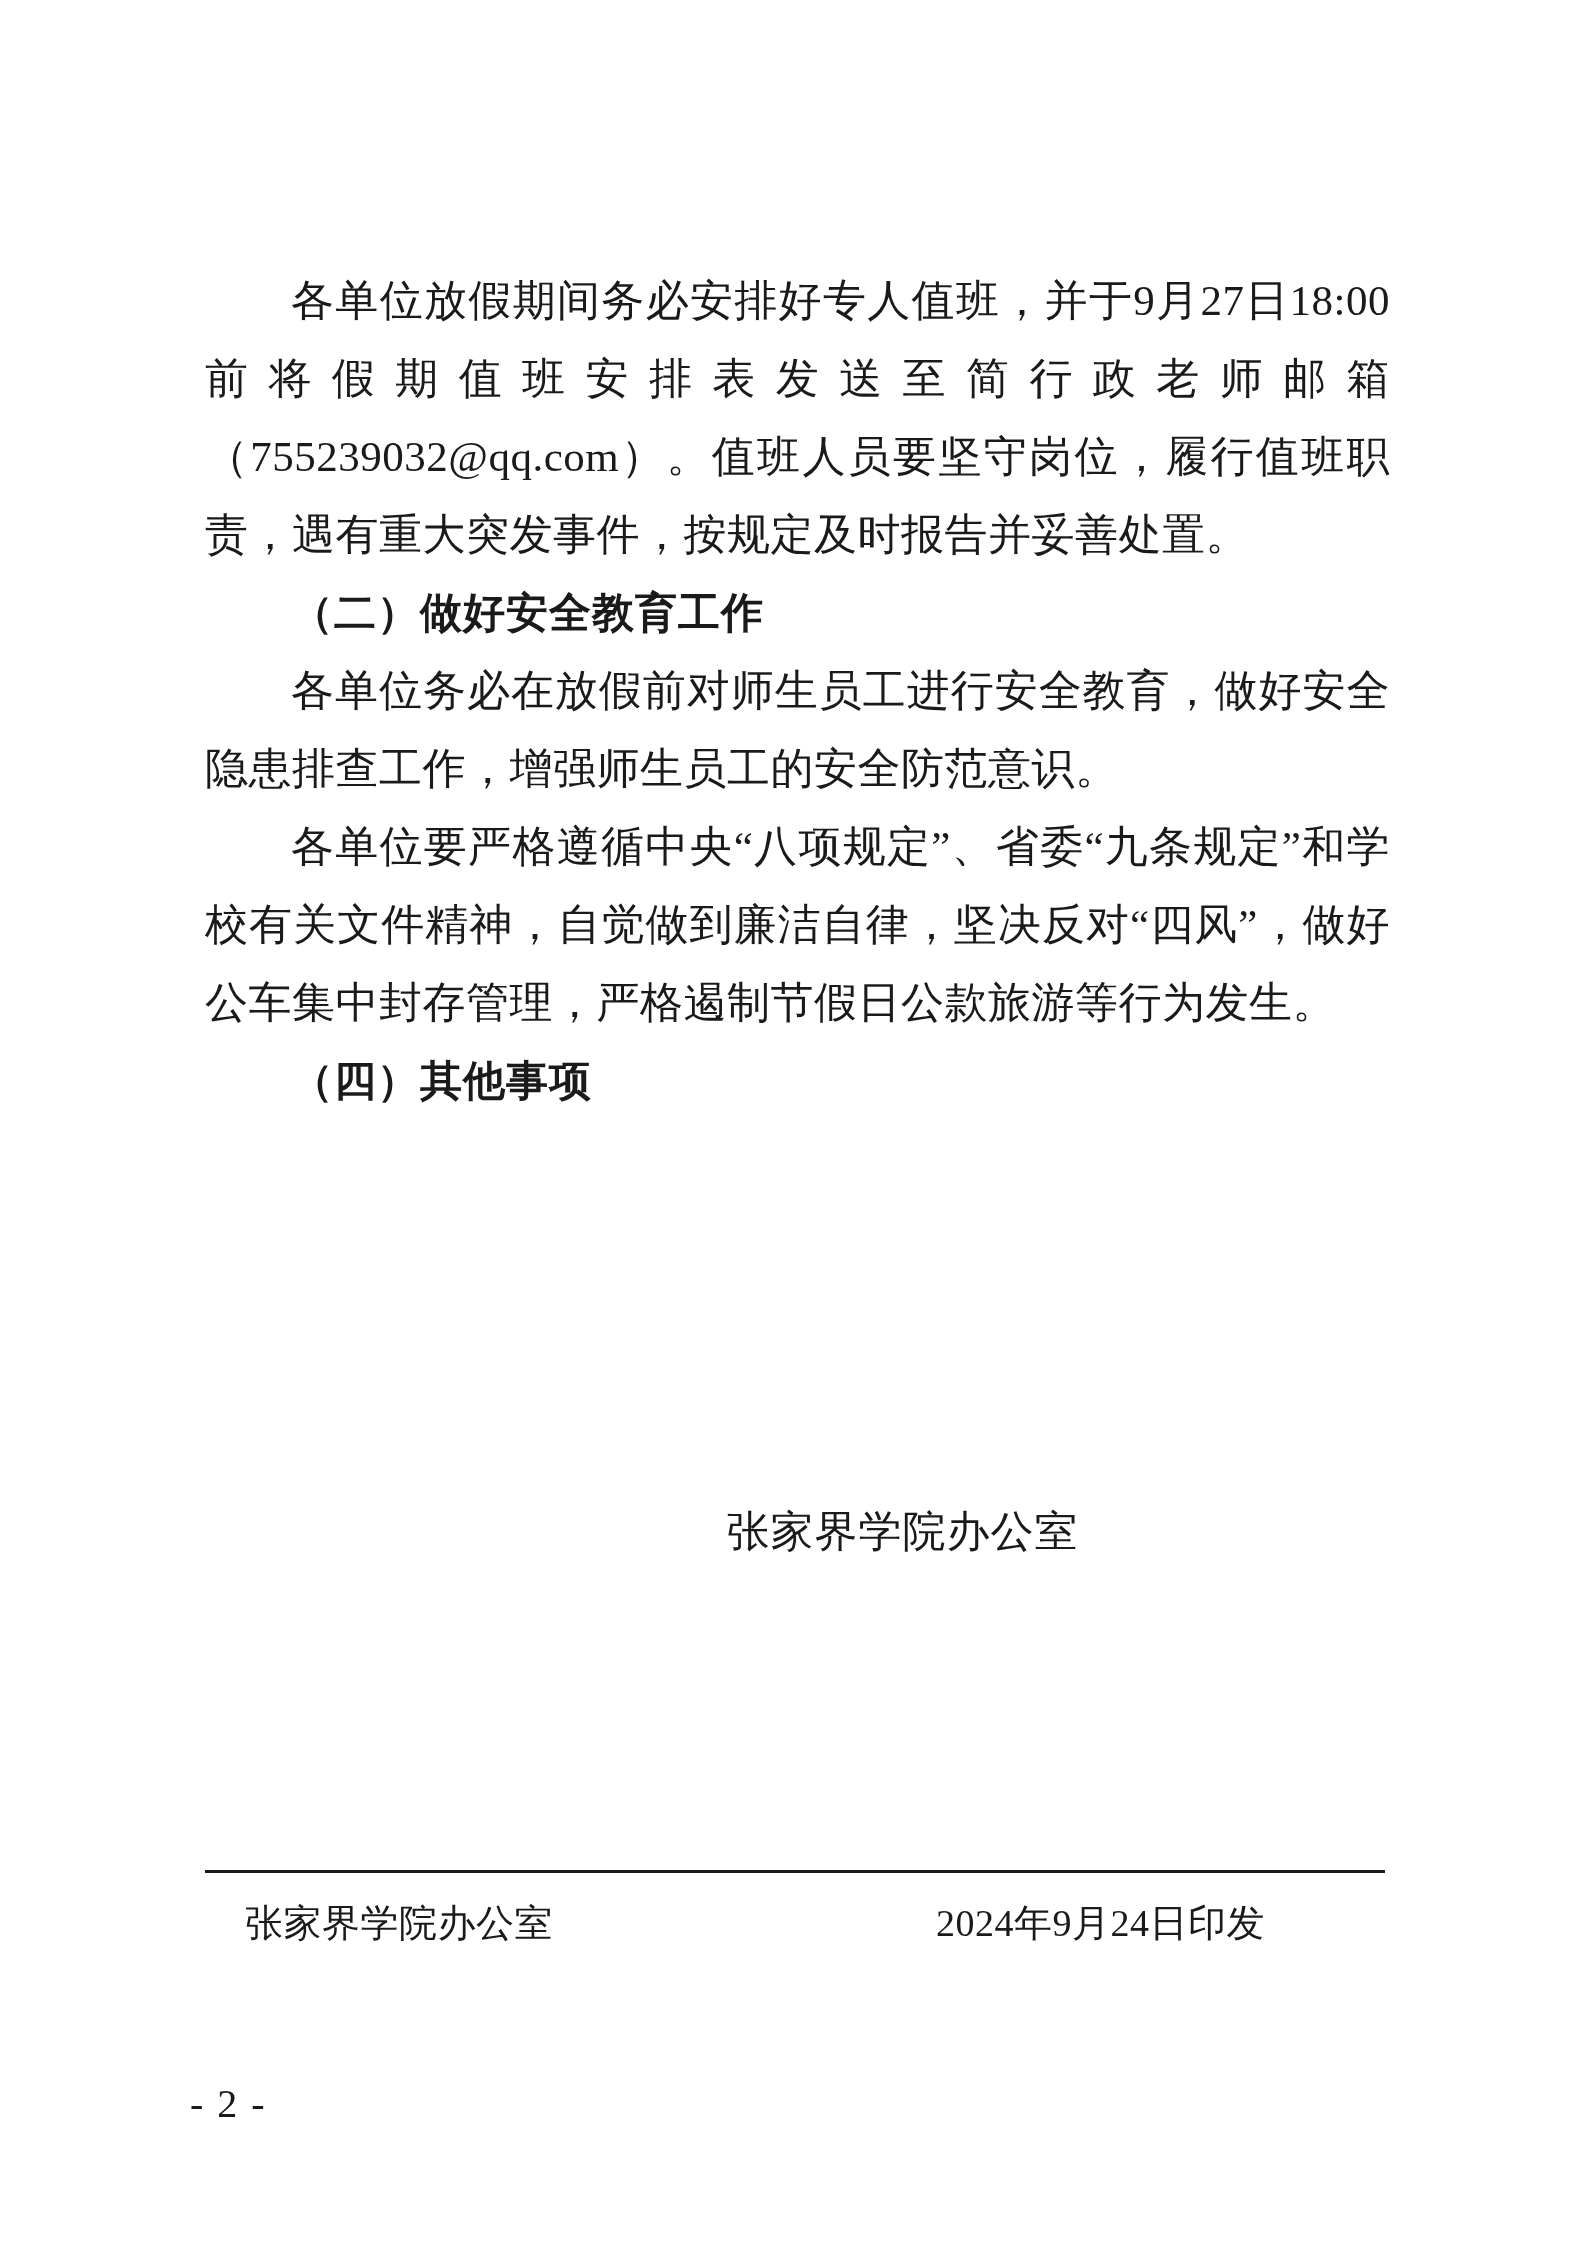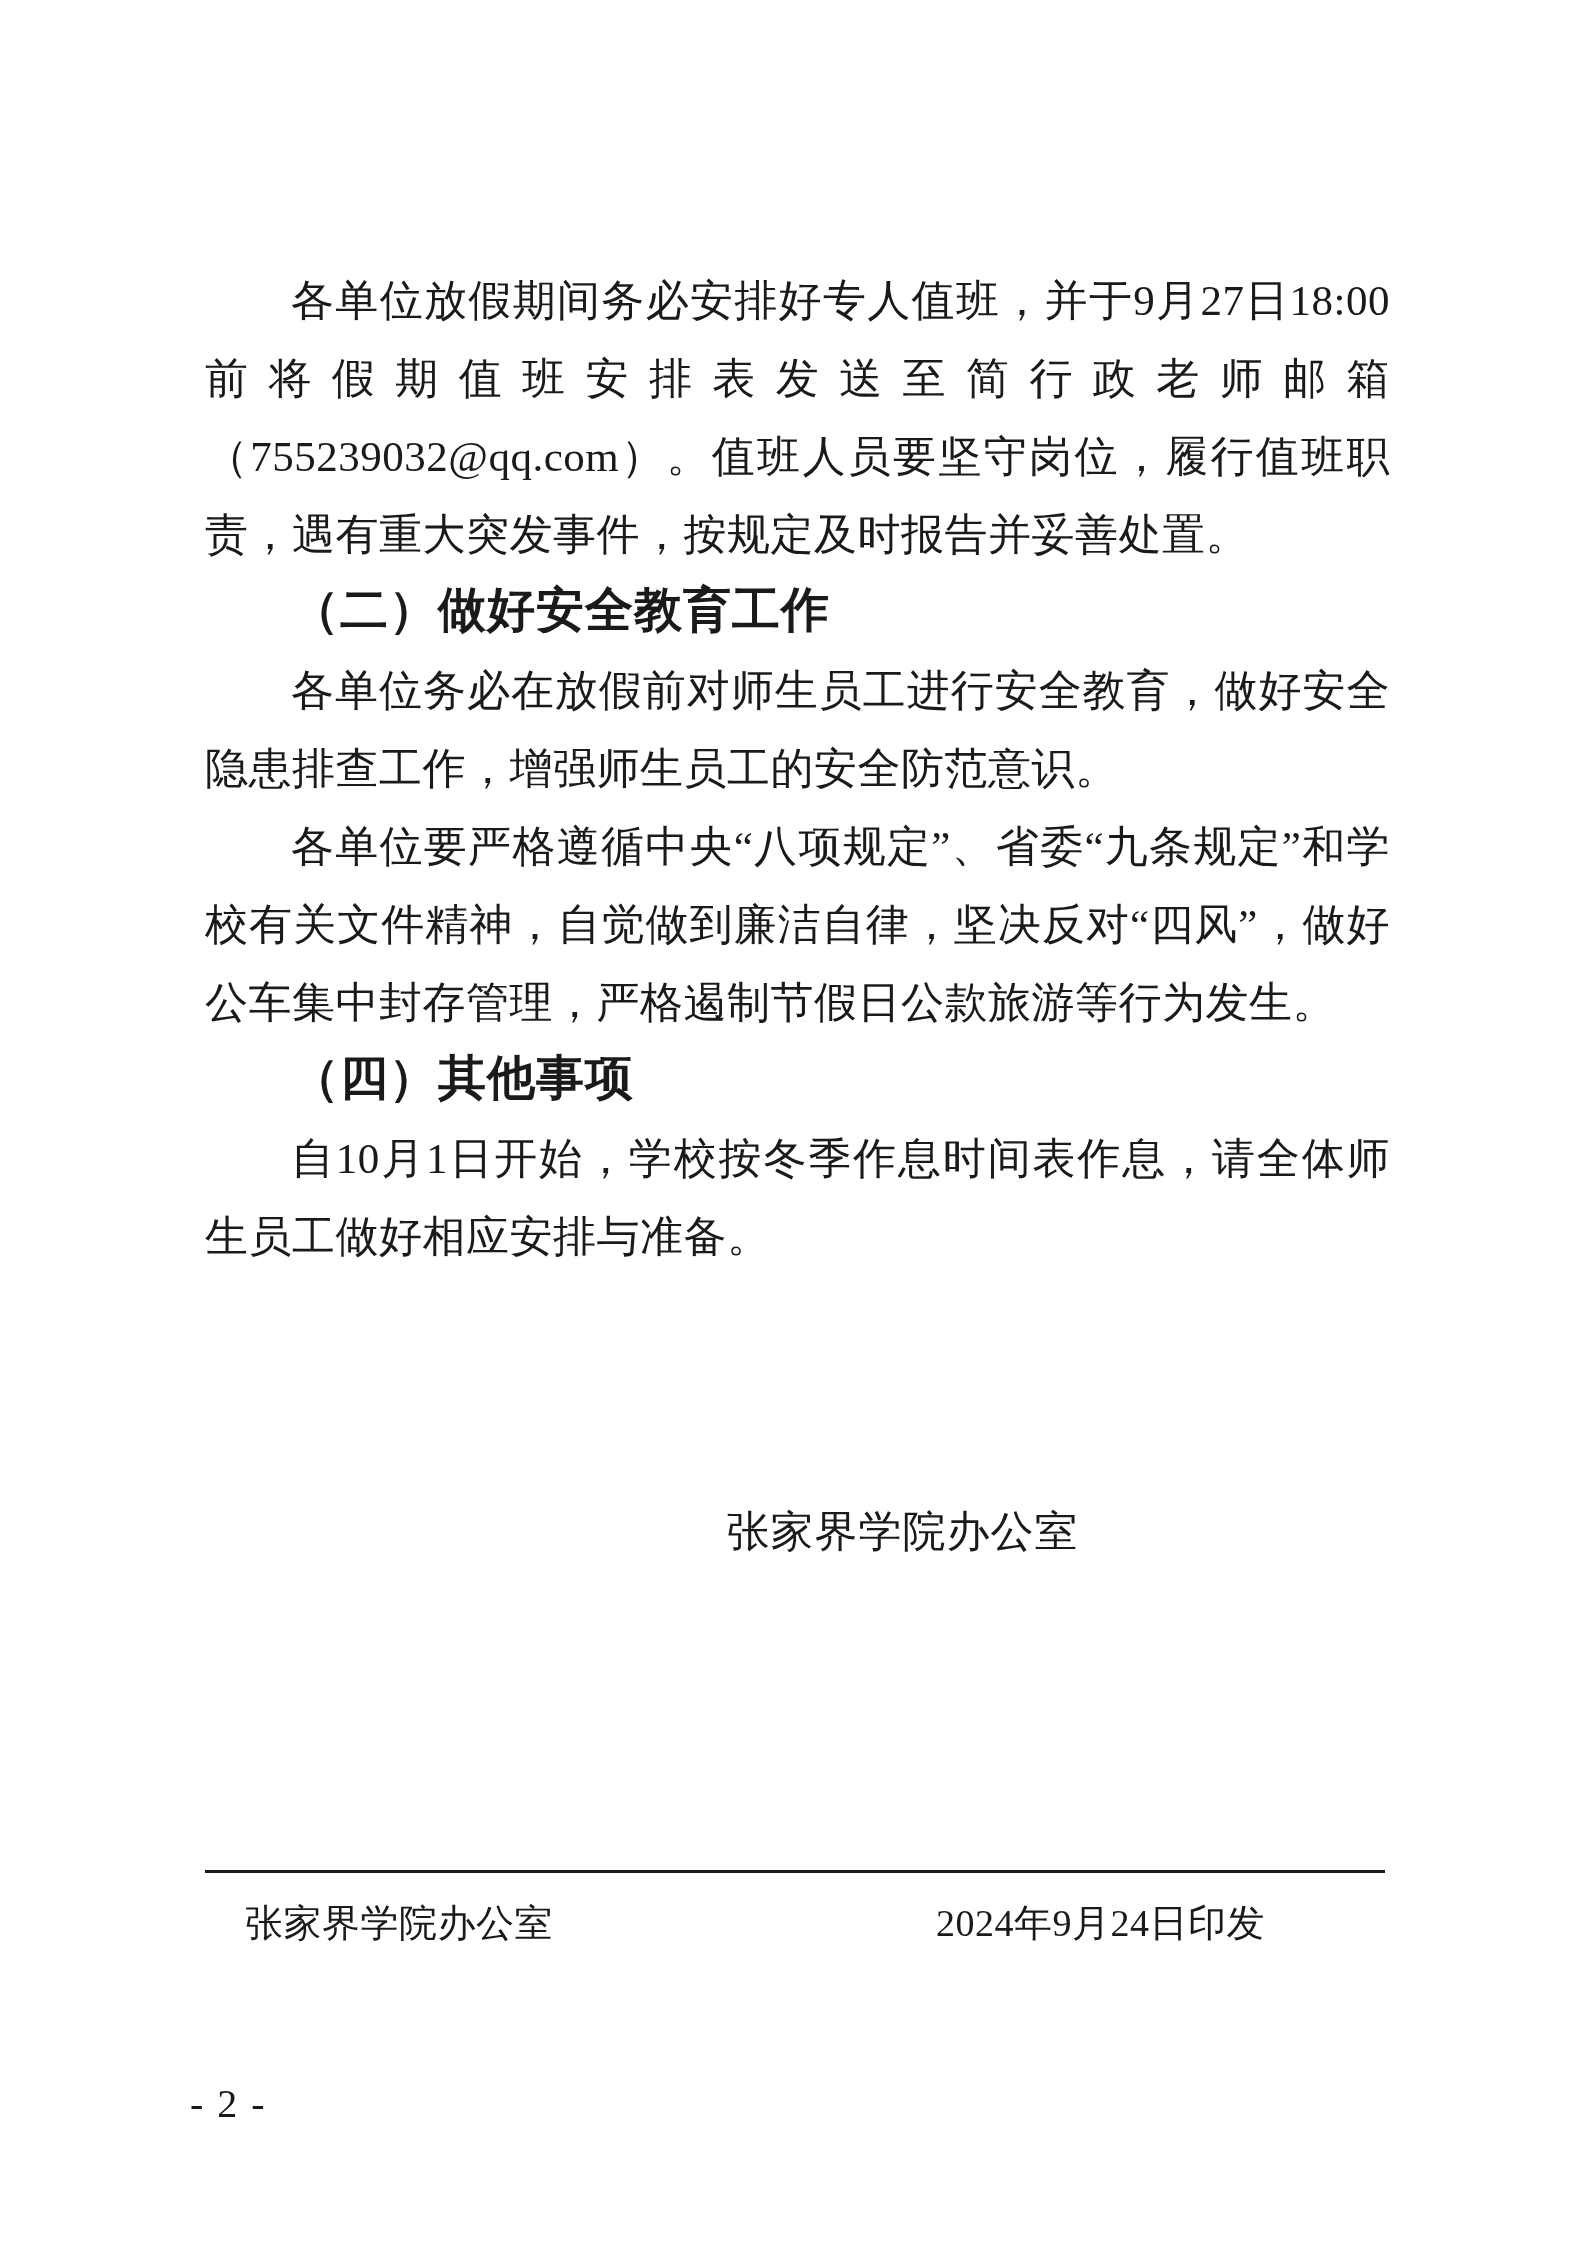--- a/index.html
+++ b/index.html
@@ -36,25 +36,25 @@
     text-align: justify;
     text-justify: inter-ideograph;
     letter-spacing: 0.5px;
     font-family: "Liberation Serif", "DejaVu Serif", serif;
   }
   p.indent {
     text-indent: 86px;
   }
   p.heading {
     margin: 0;
-    font-size: 48px;
+    font-size: 42px;
     line-height: 78px;
     text-indent: 86px;
     font-weight: bold;
-    font-family: Liberation Mono, monospace;
+    font-family: Liberation Serif, serif;
     letter-spacing: 1px;
   }
   .sign-block {
     position: absolute;
     left: 205px;
     top: 1495px;
     width: 1185px;
     text-align: center;
   }
   .sign-line {
@@ -99,21 +99,20 @@
 <body>
 
 <div class="page">
 
   <div class="body-area">
     <p class="para indent">各单位放假期间务必安排好专人值班，并于9月27日18:00前将假期值班安排表发送至简行政老师邮箱（755239032@qq.com）。值班人员要坚守岗位，履行值班职责，遇有重大突发事件，按规定及时报告并妥善处置。</p>
     <p class="heading">（二）做好安全教育工作</p>
     <p class="para indent">各单位务必在放假前对师生员工进行安全教育，做好安全隐患排查工作，增强师生员工的安全防范意识。</p>
     <p class="para indent">各单位要严格遵循中央“八项规定”、省委“九条规定”和学校有关文件精神，自觉做到廉洁自律，坚决反对“四风”，做好公车集中封存管理，严格遏制节假日公款旅游等行为发生。</p>
     <p class="heading">（四）其他事项</p>
-    <p class="para indent">自10月1日开始，学校按冬季作息时间表作息，请全体师生员工做好相应安排与准备。</p>
   </div>
 
   <div class="sign-block">
     <div class="sign-line">张家界学院办公室</div>
   </div>
 
   <div class="footer">
     <div class="footer-rule"></div>
     <div class="footer-row">
       <span class="footer-left nowrap">张家界学院办公室</span>

